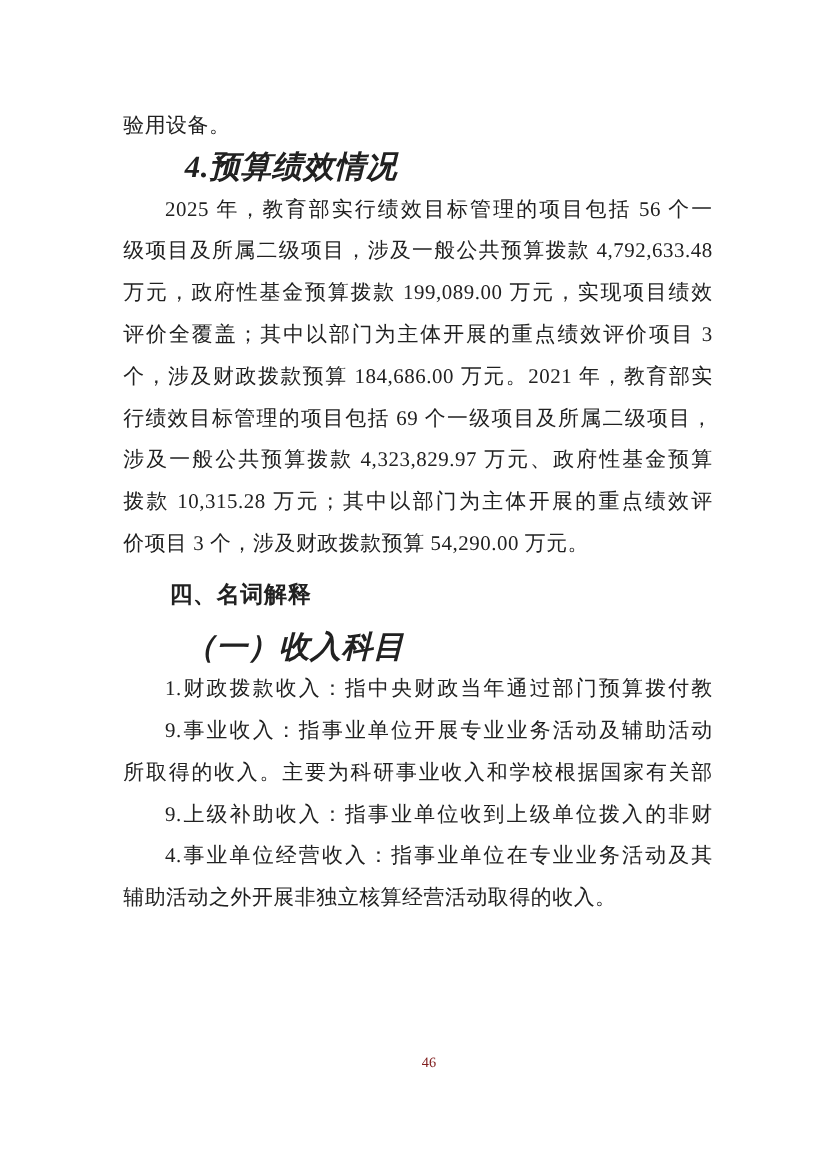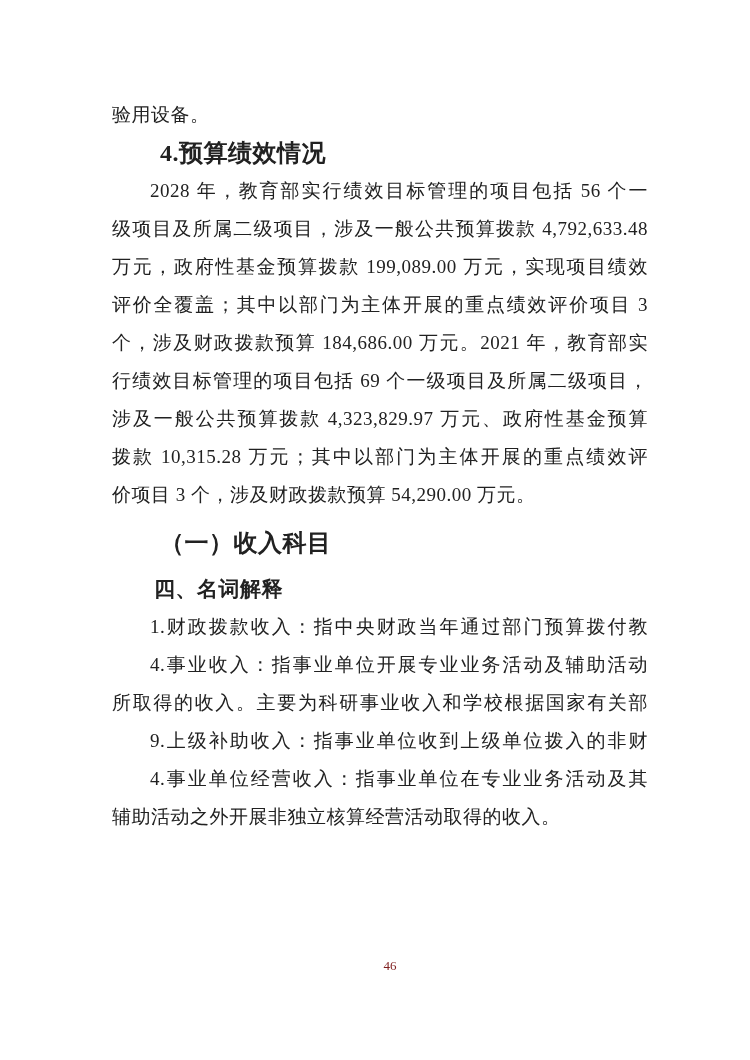--- a/index.html
+++ b/index.html
@@ -23,22 +23,23 @@
     font-size: 19px;
     line-height: 38px;
     text-align: justify;
     text-align-last: justify;
     letter-spacing: 0.5px;
   }
   .line.end { text-align-last: left; }
   .line.indent { text-indent: 2em; }
   .h-serif {
     font-weight: bold;
-    font-size: 24px;
+    font-size: 28px;
     text-align-last: left;
+    font-style: italic;
   }
   .h-sans {
     font-family: "Liberation Sans", "DejaVu Sans", sans-serif;
     font-weight: bold;
     font-size: 21px;
     text-align-last: left;
   }
   .sp-sm { margin-top: 8px; }
   .sp-md { margin-top: 10px; }
   .page-number {
@@ -55,37 +56,37 @@
 </head>
 <body>
 
 <div class="page">
   <div class="content">
 
     <div class="line end">验用设备。</div>
 
     <div class="line h-serif indent">4.预算绩效情况</div>
 
-    <div class="line indent">2028 年，教育部实行绩效目标管理的项目包括 56 个一</div>
+    <div class="line indent">2025 年，教育部实行绩效目标管理的项目包括 56 个一</div>
     <div class="line">级项目及所属二级项目，涉及一般公共预算拨款 4,792,633.48</div>
     <div class="line">万元，政府性基金预算拨款 199,089.00 万元，实现项目绩效</div>
     <div class="line">评价全覆盖；其中以部门为主体开展的重点绩效评价项目 3</div>
     <div class="line">个，涉及财政拨款预算 184,686.00 万元。2021 年，教育部实</div>
     <div class="line">行绩效目标管理的项目包括 69 个一级项目及所属二级项目，</div>
     <div class="line">涉及一般公共预算拨款 4,323,829.97 万元、政府性基金预算</div>
     <div class="line">拨款 10,315.28 万元；其中以部门为主体开展的重点绩效评</div>
     <div class="line end">价项目 3 个，涉及财政拨款预算 54,290.00 万元。</div>
 
+    <div class="line h-sans indent sp-sm">四、名词解释</div>
+
     <div class="line h-serif indent sp-md">（一）收入科目</div>
-
-    <div class="line h-sans indent sp-sm">四、名词解释</div>
 
     <div class="line indent">1.财政拨款收入：指中央财政当年通过部门预算拨付教</div>
 
-    <div class="line indent">4.事业收入：指事业单位开展专业业务活动及辅助活动</div>
+    <div class="line indent">9.事业收入：指事业单位开展专业业务活动及辅助活动</div>
     <div class="line">所取得的收入。主要为科研事业收入和学校根据国家有关部</div>
 
     <div class="line indent">9.上级补助收入：指事业单位收到上级单位拨入的非财</div>
 
     <div class="line indent">4.事业单位经营收入：指事业单位在专业业务活动及其</div>
     <div class="line end">辅助活动之外开展非独立核算经营活动取得的收入。</div>
 
   </div>
 
   <div class="page-number">46</div>

